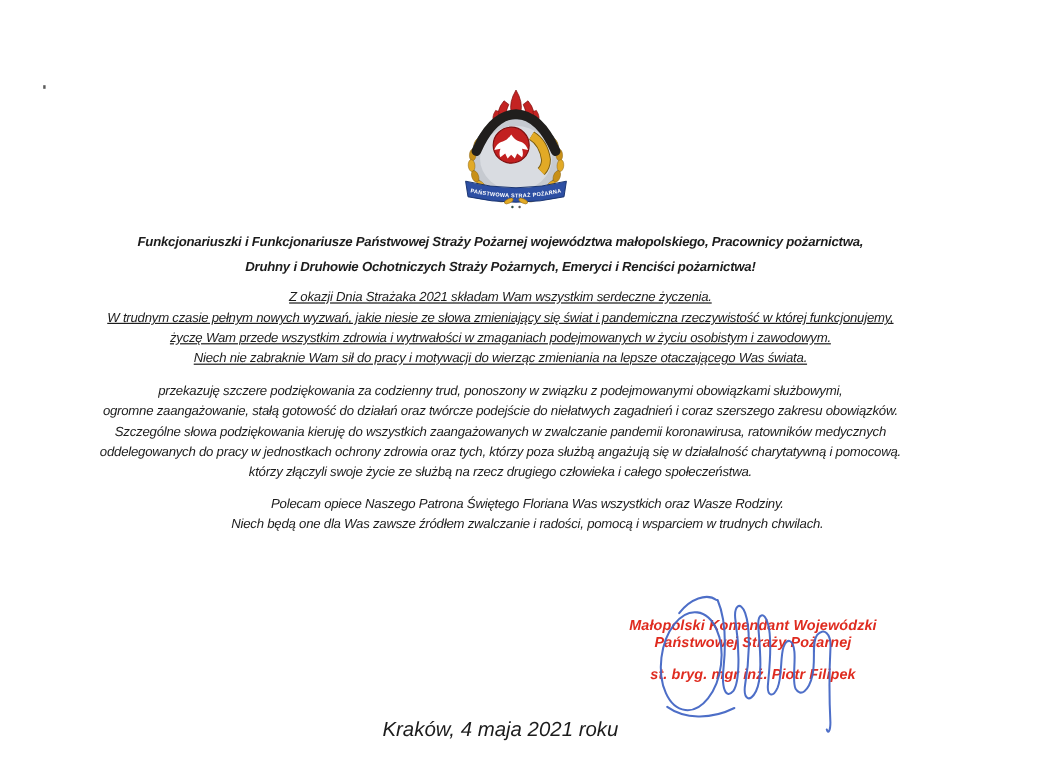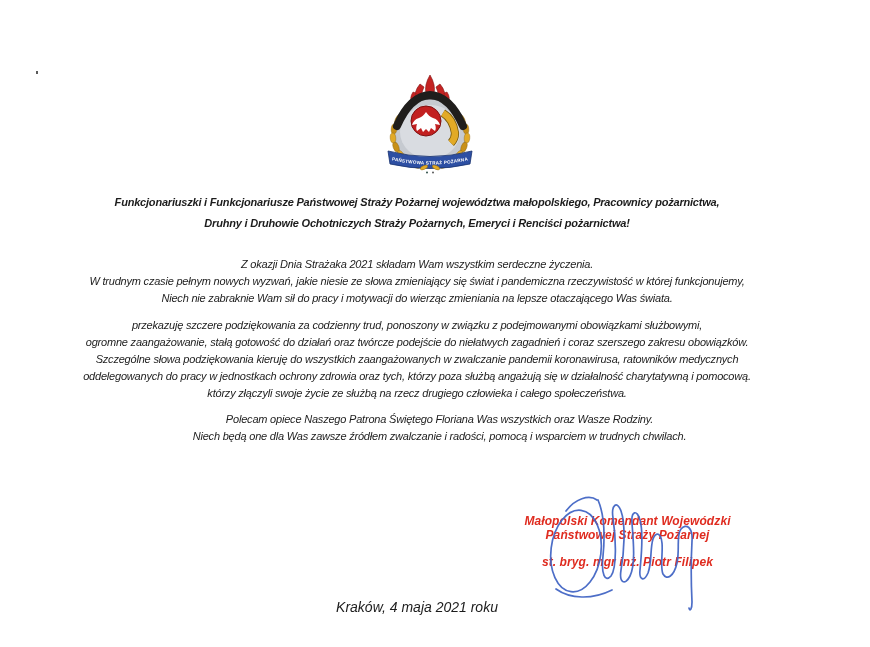--- a/index.html
+++ b/index.html
@@ -8,32 +8,32 @@
     font-family:"Liberation Sans",sans-serif;font-style:italic;color:#1c1c1c;
   }
   .speck{position:absolute;left:36px;top:71px;width:2px;height:3px;background:#5a5a5a;}
   .emblem-wrap{position:absolute;left:383px;top:72px;width:94px;height:104px;}
   .content{
     position:absolute;left:0;top:192px;width:834px;text-align:center;
     font-size:11px;line-height:17px;letter-spacing:-0.2px;
   }
   .content .line{white-space:nowrap;}
   .salutation{font-weight:700;line-height:21px;}
-  .p1{margin-top:22px;}
+  .p1{margin-top:6px;text-decoration:underline;}
   .p2{margin-top:10px;}
   .p3{margin-top:9px;padding-left:45px;}
   .sig-block{
     position:absolute;left:505px;top:514px;width:245px;text-align:center;
     color:#df2b1f;font-weight:700;font-size:12px;line-height:14px;letter-spacing:0.1px;
   }
   .sig-signer{margin-top:13px;}
   .sig-ink{position:absolute;left:528px;top:492px;pointer-events:none;}
   .dateline{
     position:absolute;left:0;top:599px;width:834px;text-align:center;
-    font-size:14px;line-height:17px;
+    font-size:17px;line-height:17px;
   }
 </style>
 </head>
 <body>
 
 <div class="speck"></div>
 
 <div class="emblem-wrap">
   <svg width="94" height="104" viewBox="0 0 94 104">
 
@@ -89,20 +89,21 @@
 </div>
 
 <div class="content">
   <div class="salutation">
     <div class="line">Funkcjonariuszki i Funkcjonariusze Państwowej Straży Pożarnej województwa małopolskiego, Pracownicy pożarnictwa,</div>
     <div class="line">Druhny i Druhowie Ochotniczych Straży Pożarnych, Emeryci i Renciści pożarnictwa!</div>
   </div>
   <div class="para p1">
     <div class="line">Z okazji Dnia Strażaka 2021 składam Wam wszystkim serdeczne życzenia.</div>
     <div class="line">W trudnym czasie pełnym nowych wyzwań, jakie niesie ze słowa zmieniający się świat i pandemiczna rzeczywistość w której funkcjonujemy,</div>
+    <div class="line">życzę Wam przede wszystkim zdrowia i wytrwałości w zmaganiach podejmowanych w życiu osobistym i zawodowym.</div>
     <div class="line">Niech nie zabraknie Wam sił do pracy i motywacji do wierząc zmieniania na lepsze otaczającego Was świata.</div>
   </div>
   <div class="para p2">
     <div class="line">przekazuję szczere podziękowania za codzienny trud, ponoszony w związku z podejmowanymi obowiązkami służbowymi,</div>
     <div class="line">ogromne zaangażowanie, stałą gotowość do działań oraz twórcze podejście do niełatwych zagadnień i coraz szerszego zakresu obowiązków.</div>
     <div class="line">Szczególne słowa podziękowania kieruję do wszystkich zaangażowanych w zwalczanie pandemii koronawirusa, ratowników medycznych</div>
     <div class="line">oddelegowanych do pracy w jednostkach ochrony zdrowia oraz tych, którzy poza służbą angażują się w działalność charytatywną i pomocową.</div>
     <div class="line">którzy złączyli swoje życie ze służbą na rzecz drugiego człowieka i całego społeczeństwa.</div>
   </div>
   <div class="para p3">

